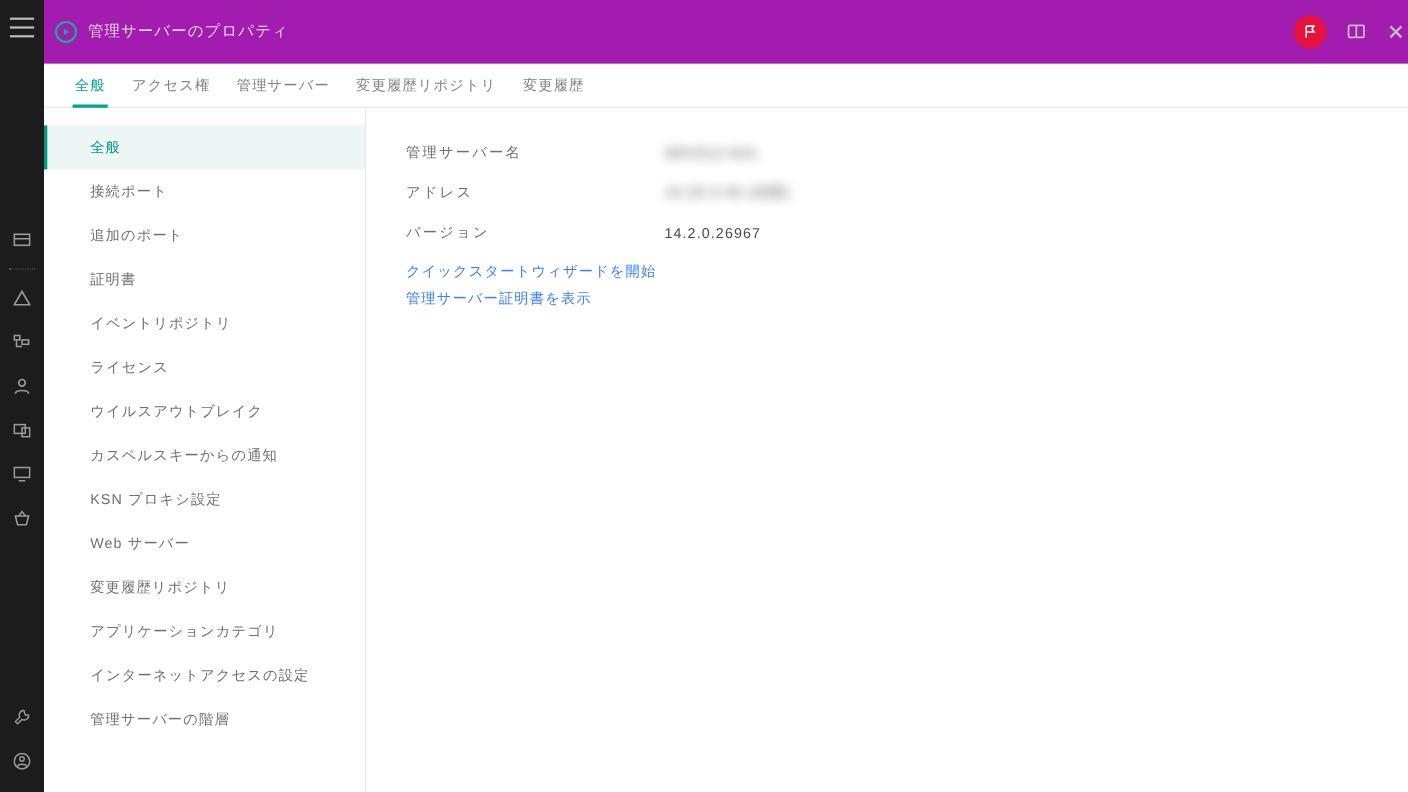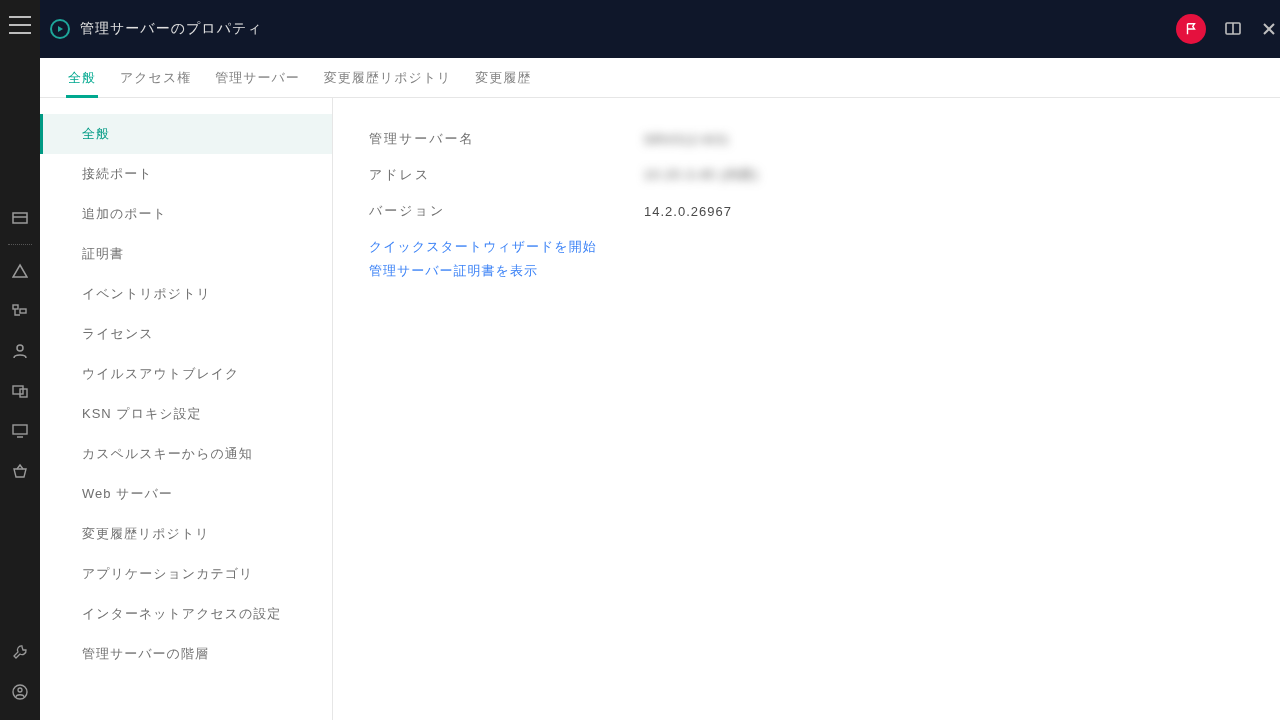--- a/index.html
+++ b/index.html
@@ -12,21 +12,21 @@
   .rail .hamburger span { height: 2px; background: #bdbdbd; }
   .rail-spacer { height: 160px; }
   .rail-icon { width: 40px; height: 40px; display: flex; align-items: center; justify-content: center; color: #9a9a9a; cursor: pointer; }
   .rail-icon svg { stroke: #9a9a9a; fill: none; }
   .rail-divider { width: 24px; height: 0; border-top: 1px dotted #555; margin: 6px 0; }
   .rail-bottom { margin-top: auto; margin-bottom: 8px; display: flex; flex-direction: column; align-items: center; }
 
   
   .main { flex: 1; display: flex; flex-direction: column; height: 100%; }
 
-  .header { height: 58px; background: #0f172a; display: flex; align-items: center; padding: 0 2px 0 10px; color: #e6e6e6; }
+  .header { height: 58px; background: #a21caf; display: flex; align-items: center; padding: 0 2px 0 10px; color: #e6e6e6; }
   .header .app-icon { width: 20px; height: 20px; margin-right: 10px; border-radius: 50%; border: 2px solid #1ea69a; display: flex; align-items: center; justify-content: center; }
   .header .app-icon::after { content: ""; width: 0; height: 0; border-left: 5px solid #1ea69a; border-top: 3px solid transparent; border-bottom: 3px solid transparent; margin-left: 1px; }
   .header .title { font-size: 14px; letter-spacing: 1px; color: #e0e0e0; }
   .header .right { margin-left: auto; display: flex; align-items: center; gap: 18px; }
   .flag-badge { width: 30px; height: 30px; border-radius: 50%; background: #e5113e; display:flex; align-items:center; justify-content:center; cursor:pointer; }
   .flag-badge svg { stroke: #fff; fill: #fff; }
   .hdr-icon { width: 18px; height: 18px; cursor: pointer; display:flex; align-items:center; justify-content:center; }
   .hdr-icon svg { stroke:#bfbfbf; }
 
   .tabs { height: 40px; background: #fff; border-bottom: 1px solid #e6e6e6; display: flex; align-items: stretch; padding: 0 16px; }
@@ -36,21 +36,21 @@
 
   .content { flex: 1; display: flex; overflow: hidden; }
   .sidebar { width: 293px; border-right: 1px solid #e6e6e6; padding-top: 16px; overflow-y: auto; }
   .side-item { height: 40px; display: flex; align-items: center; padding-left: 42px; font-size: 13px; color: #707070; letter-spacing: 1px; cursor: pointer; position: relative; }
   .side-item.active { background: #eef6f5; color: #009a84; }
   .side-item.active::before { content:""; position:absolute; left:0; top:0; bottom:0; width:3px; background:#009a84; }
 
   .detail { flex: 1; padding: 32px 36px; }
   .row { display: flex; align-items: center; margin-bottom: 18px; }
   .row .label { width: 235px; color: #707070; letter-spacing: 2px; font-size: 13px; }
-  .row .value { color: #4a4a4a; letter-spacing: 1px; font-size: 13px; margin-left: 40px; }
+  .row .value { color: #4a4a4a; letter-spacing: 1px; font-size: 13px; }
   .blurred { filter: blur(5px); color: #9a9a9a; }
   .links { margin-top: 8px; }
   .link { color: #3b82f6; font-size: 13px; letter-spacing: 1px; cursor: pointer; margin-bottom: 6px; display:block; }
 </style>
 </head>
 <body>
 
 <div class="rail">
   <div class="hamburger">
     <span></span>
@@ -152,22 +152,22 @@
 
   <div class="content">
     <div class="sidebar" id="sidebar">
         <div class="side-item active">全般</div>
         <div class="side-item">接続ポート</div>
         <div class="side-item">追加のポート</div>
         <div class="side-item">証明書</div>
         <div class="side-item">イベントリポジトリ</div>
         <div class="side-item">ライセンス</div>
         <div class="side-item">ウイルスアウトブレイク</div>
+        <div class="side-item">カスペルスキーからの通知</div>
         <div class="side-item">KSN プロキシ設定</div>
-        <div class="side-item">カスペルスキーからの通知</div>
         <div class="side-item">Web サーバー</div>
         <div class="side-item">変更履歴リポジトリ</div>
         <div class="side-item">アプリケーションカテゴリ</div>
         <div class="side-item">インターネットアクセスの設定</div>
         <div class="side-item">管理サーバーの階層</div>
       </div>
     <div class="detail" id="detail">
         <div class="row">
           <div class="label">管理サーバー名</div>
           <div class="value blurred">SRV012-K01</div>

